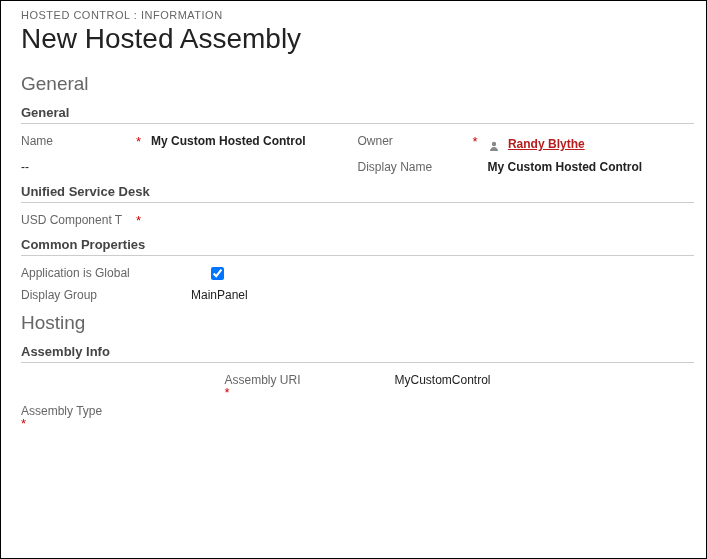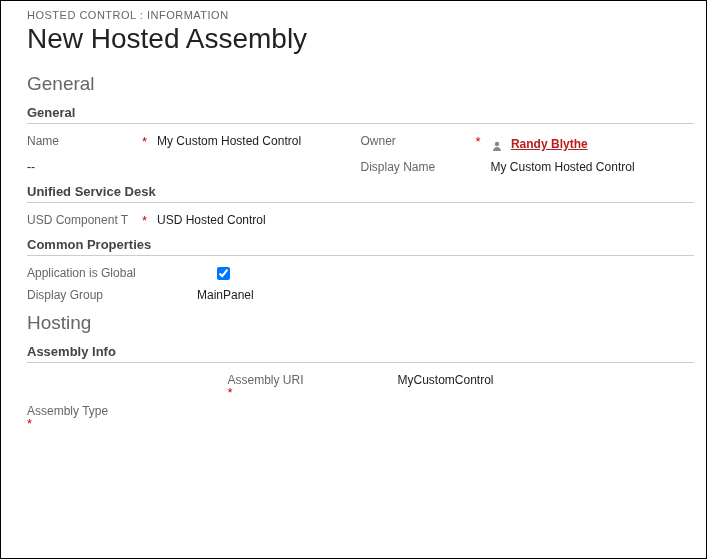--- a/index.html
+++ b/index.html
@@ -10,21 +10,21 @@
     body {
       font-family: "Segoe UI", Arial, sans-serif;
       background: #fff;
       color: #333;
       width: 707px;
       height: 559px;
       border: 1px solid #000;
       overflow: hidden;
     }
     .page {
-      padding: 8px 12px 12px 26px;
+      padding: 8px 12px 12px 20px;
     }
     .breadcrumb {
       font-size: 11px;
       color: #666;
       letter-spacing: 0.5px;
       margin-bottom: 2px;
     }
     .page-title {
       font-size: 28px;
       font-weight: 300;
@@ -77,21 +77,21 @@
     .required-below {
       color: #c00;
       font-size: 13px;
       display: block;
       margin-top: -2px;
       margin-left: 0;
     }
     .field-value {
       font-size: 12px;
       color: #222;
-      font-weight: 400;
+      font-weight: 700;
     }
     .field-value-normal {
       font-size: 12px;
       color: #222;
     }
     .owner-link {
       font-size: 12px;
       color: #b91c1c;
       font-weight: 600;
       text-decoration: underline;
@@ -164,21 +164,20 @@
   </div>
 
   <div class="subsection-title">Unified Service Desk</div>
 
   <div class="form-row" style="">
     <div class="col-left">
       <div class="field-label">
         <span>USD Component T</span>
         <span class="required">*</span>
       </div>
-      <div class="field-value">USD Hosted Control</div>
     </div>
   </div>
 
   <div class="subsection-title">Common Properties</div>
 
   <div class="form-row">
     <div class="col-left">
       <div class="field-label lbl-wide">Application is Global</div>
       <div class="checkbox-cell">
         <input type="checkbox" checked="" style="">

